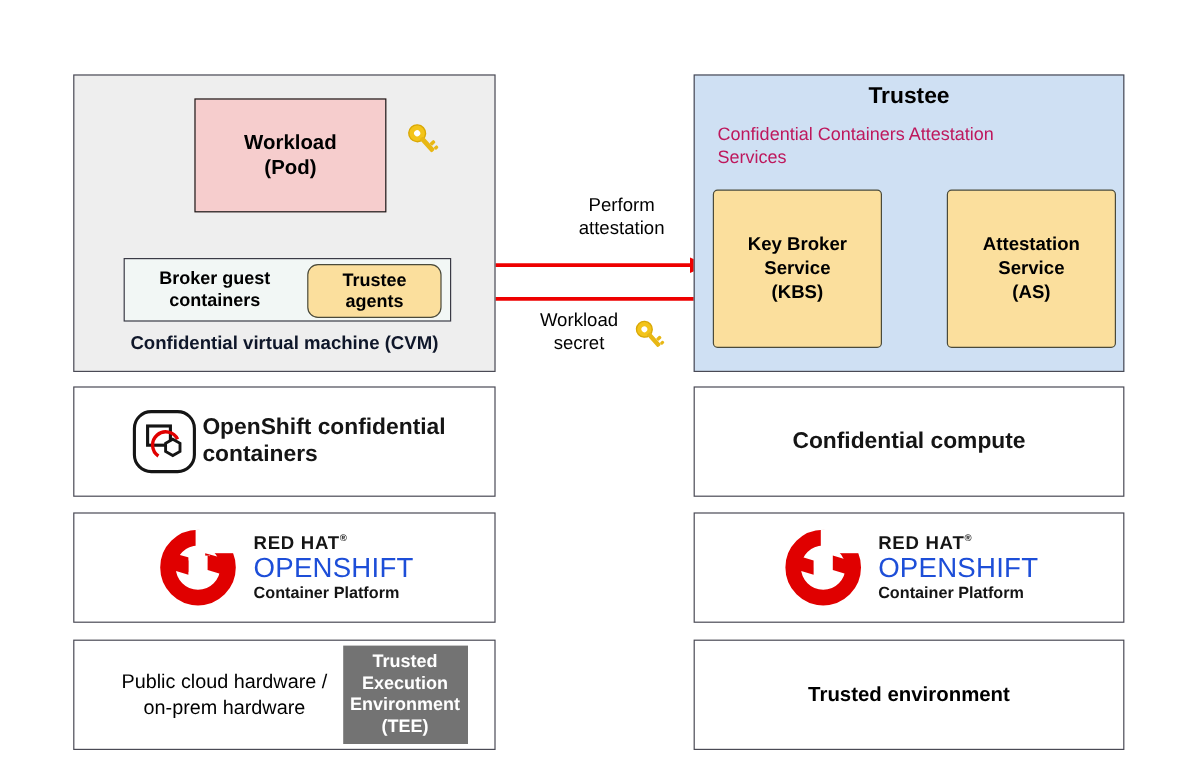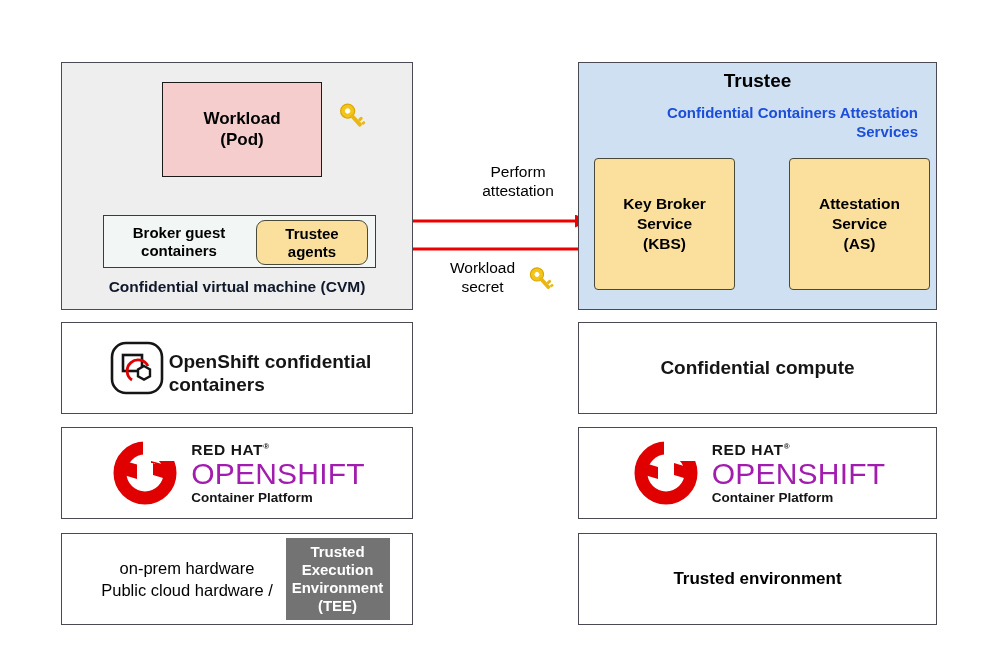--- a/index.html
+++ b/index.html
@@ -104,25 +104,25 @@
     width: 359px;
     text-align: center;
     font-weight: bold;
     font-size: 19px;
     color: #000;
   }
   .trustee-sub {
     position: absolute;
     left: 598px; top: 104px;
     width: 320px;
-    text-align: right;
-    font-weight: bold;
+    text-align: left;
+    font-weight: normal;
     font-size: 15px;
     line-height: 1.25;
-    color: #1d4ed8;
+    color: #be185d;
   }
   .svc-box {
     position: absolute;
     top: 158px;
     width: 141px; height: 132px;
     box-sizing: border-box;
     border: 1.6px solid #4a4a3a;
     border-radius: 4px;
     background: #fbdf9d;
     display: flex;
@@ -157,21 +157,21 @@
     justify-content: center;
   }
   .col-left  { left: 61px;  width: 352px; }
   .col-right { left: 578px; width: 359px; }
   .row2 { top: 322px; height: 92px; }
   .row3 { top: 427px; height: 92px; }
   .row4 { top: 533px; height: 92px; }
 
   .occ-inner {
     display: flex;
-    align-items: flex-end;
+    align-items: center;
     gap: 4px;
     padding-left: 6px;
   }
   .occ-text {
     font-weight: bold;
     font-size: 19px;
     line-height: 1.18;
     color: #151515;
     max-width: 250px;
   }
@@ -222,23 +222,23 @@
   }
   .rh-text-block { line-height: 1; }
   .rh-redhat {
     font-weight: bold;
     font-size: 15.5px;
     letter-spacing: 0.6px;
     color: #151515;
   }
   .rh-redhat sup { font-size: 8px; vertical-align: super; }
   .rh-openshift {
-    font-size: 30px;
+    font-size: 23px;
     letter-spacing: 0.2px;
-    color: #a21caf;
+    color: #1d4ed8;
     margin-top: 1px;
   }
   .rh-platform {
     font-weight: bold;
     font-size: 13.5px;
     color: #151515;
     margin-top: 2px;
   }
 </style>
 </head>
@@ -332,22 +332,22 @@
       </div>
       <div class="rh-openshift">OPENSHIFT</div>
       <div class="rh-platform">Container Platform</div>
     </div>
   </div>
 </div>
 
 <div class="row-box col-left row4">
   <div class="hw-inner">
     <div class="hw-text">
+      <div>Public cloud hardware /</div>
       <div>on-prem hardware</div>
-      <div>Public cloud hardware /</div>
     </div>
     <div class="tee-box">
       <div>Trusted</div>
       <div>Execution</div>
       <div>Environment</div>
       <div>(TEE)</div>
     </div>
   </div>
 </div>
 

